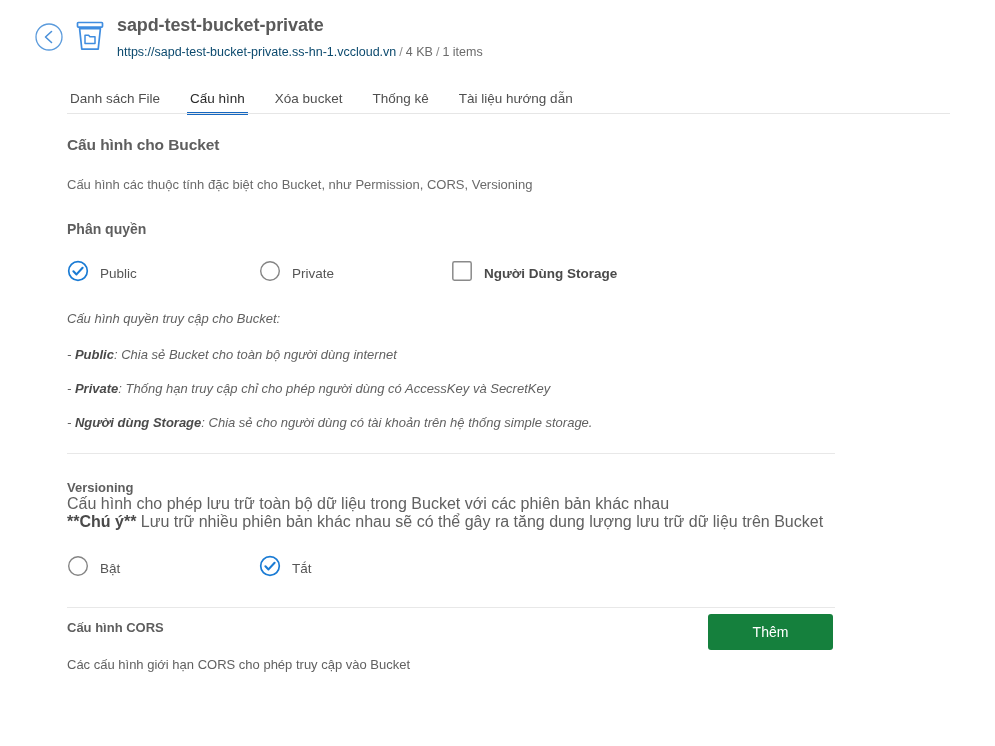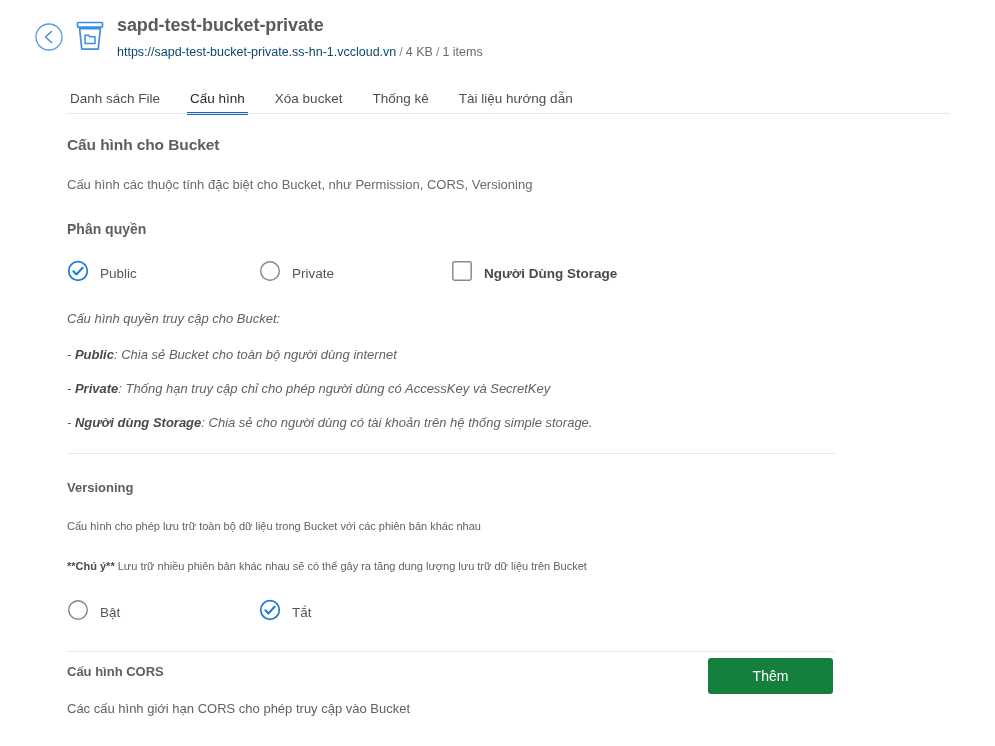--- a/index.html
+++ b/index.html
@@ -185,23 +185,22 @@
   .div-1 { margin-top: 21px; }
   .div-2 { margin-top: 26px; }
 
   .vers-label {
     font-size: 13px;
     font-weight: bold;
     color: #5e5e5e;
     margin-top: 26px;
   }
   .vers-line {
-    font-size: 11px;
+    font-size: 16px;
     color: #616161;
-    margin-top: 22px;
     line-height: 18px;
   }
   .vers-line b { font-weight: bold; color: #4a4a4a; }
 
   .vers-options {
     display: flex;
     margin-top: 24px;
     align-items: center;
   }
 

